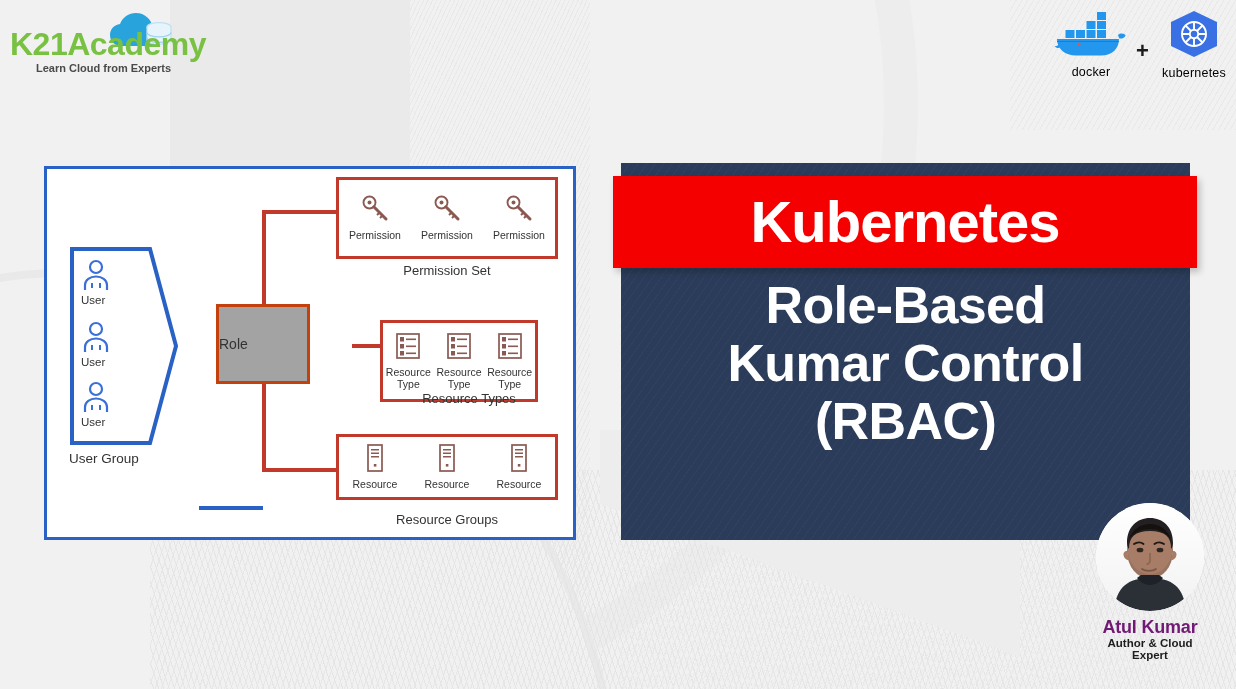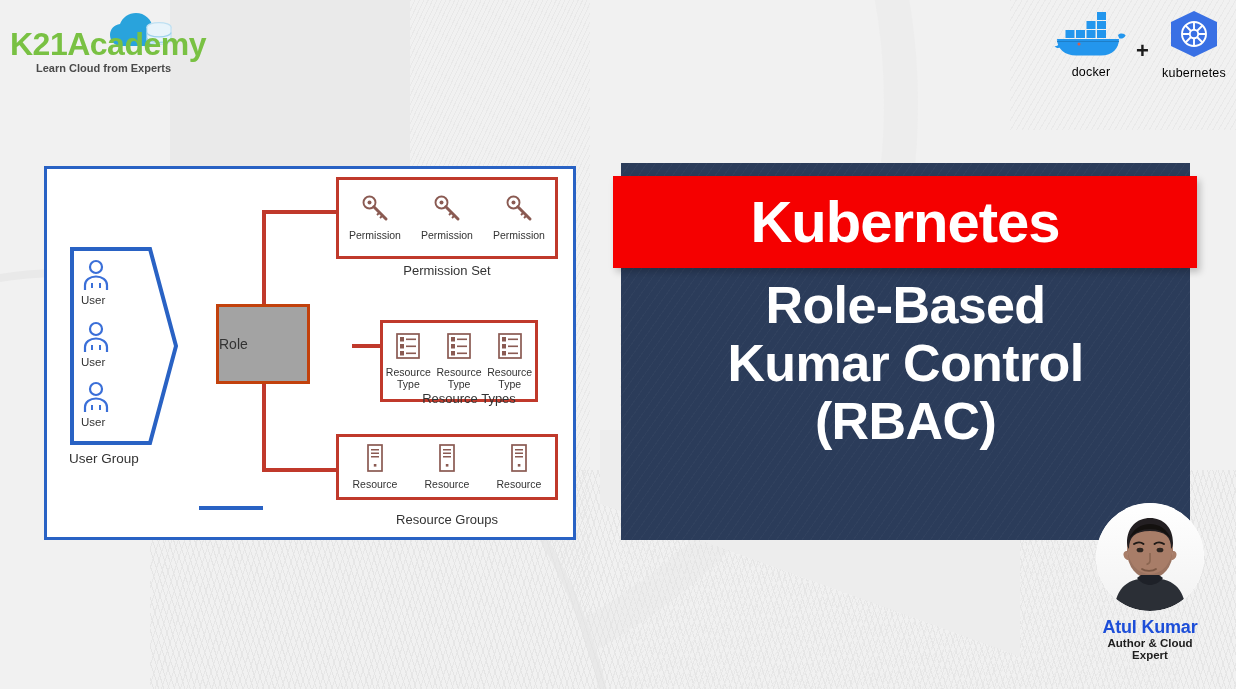--- a/index.html
+++ b/index.html
@@ -75,21 +75,21 @@
     display:flex;align-items:center;justify-content:center;}
   .redband-text{font-size:58px;font-weight:bold;color:#ffffff;letter-spacing:-1px;line-height:1;}
   .navy-title{position:absolute;left:621px;top:276px;width:569px;text-align:center;
     font-size:52px;font-weight:bold;color:#ffffff;line-height:1.12;letter-spacing:-.6px;}
   .navy-title div{white-space:nowrap;}
 
   
   .author{position:absolute;left:1090px;top:503px;width:120px;text-align:center;}
   .avatar{width:108px;height:108px;border-radius:50%;background:#ffffff;overflow:hidden;
     margin:0 auto;position:relative;}
-  .author-name{font-size:18px;font-weight:bold;color:#1d4ed8;margin-top:6px;letter-spacing:-.2px;}
+  .author-name{font-size:18px;font-weight:bold;color:#701a75;margin-top:6px;letter-spacing:-.2px;}
   .author-role{font-size:11.5px;font-weight:bold;color:#1c1c1c;margin-top:-1px;}
 </style>
 </head>
 <body>
 
 <div id="stage">
 
   <div class="bg-base"></div>
   <div class="bg-band-a"></div>
   <div class="bg-band-b"></div>

